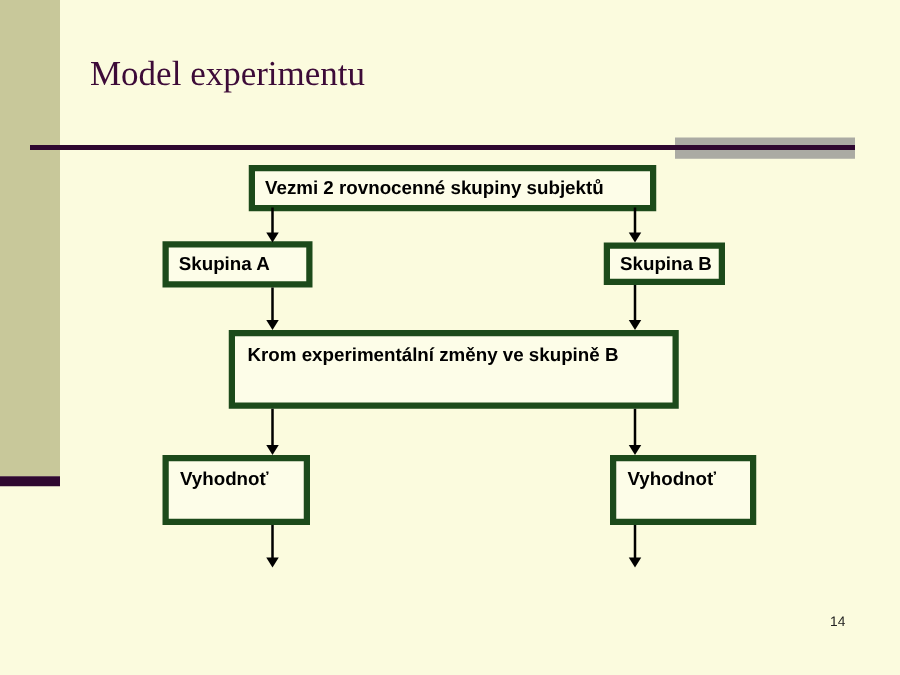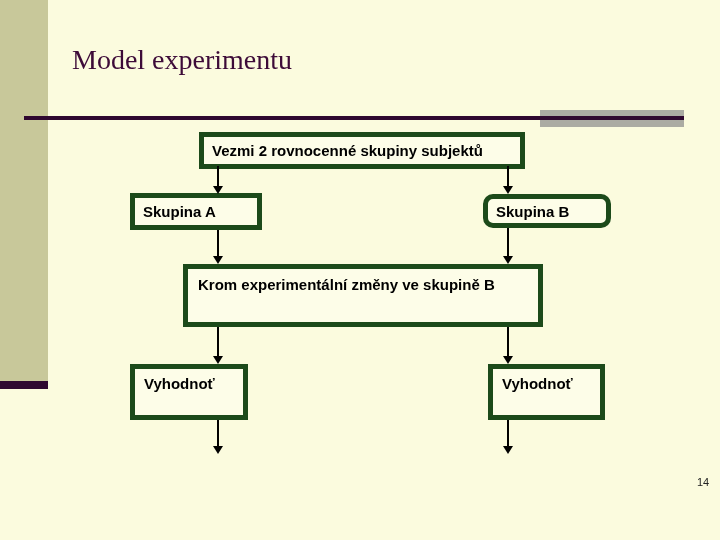--- a/index.html
+++ b/index.html
@@ -57,22 +57,22 @@
     font-weight: bold;
     line-height: 17px;
   }
   .fbox.single {
     display: flex;
     align-items: center;
     padding-left: 8px;
     white-space: nowrap;
   }
   .box-top        { left: 199px; top: 132px; width: 326px; height: 37px; }
-  .box-group-a    { left: 130px; top: 193px; width: 132px; height: 37px; }
-  .box-group-b    { left: 483px; top: 194px; width: 128px; height: 34px; border-radius: 10px; }
+  .box-group-a    { left: 130px; top: 193px; width: 120px; height: 37px; }
+  .box-group-b    { left: 483px; top: 194px; width: 97px; height: 34px; }
   .box-treatment  { left: 183px; top: 264px; width: 360px; height: 63px; padding: 7px 10px; }
   .box-treatment .line2 { }
   .box-eval-a     { left: 130px; top: 364px; width: 118px; height: 56px; padding: 5px 9px; line-height: 20px; }
   .box-eval-b     { left: 488px; top: 364px; width: 117px; height: 56px; padding: 5px 9px; line-height: 20px; }
   .box-conclusion { left: 163px; top: 454px; width: 420px; height: 36px; }
   
   .arrow { position: absolute; width: 12px; }
   .arrow .shaft {
     position: absolute;
     left: 5px; top: 0; bottom: 7px;
@@ -82,24 +82,23 @@
   .arrow .head {
     position: absolute;
     left: 1px; bottom: 0;
     width: 0; height: 0;
     border-left: 5px solid transparent;
     border-right: 5px solid transparent;
     border-top: 8px solid #000;
   }
   .page-number {
     position: absolute;
-    left: 664px; top: 476px;
+    left: 664px; top: 492px;
     font-size: 11px;
     color: #222;
-    margin-left: 33px;
   }
 </style>
 </head>
 <body>
 
 <div class="slide">
 
   <div class="sidebar"></div>
   <div class="sidebar-footer"></div>
   <div class="rule-gray"></div>

